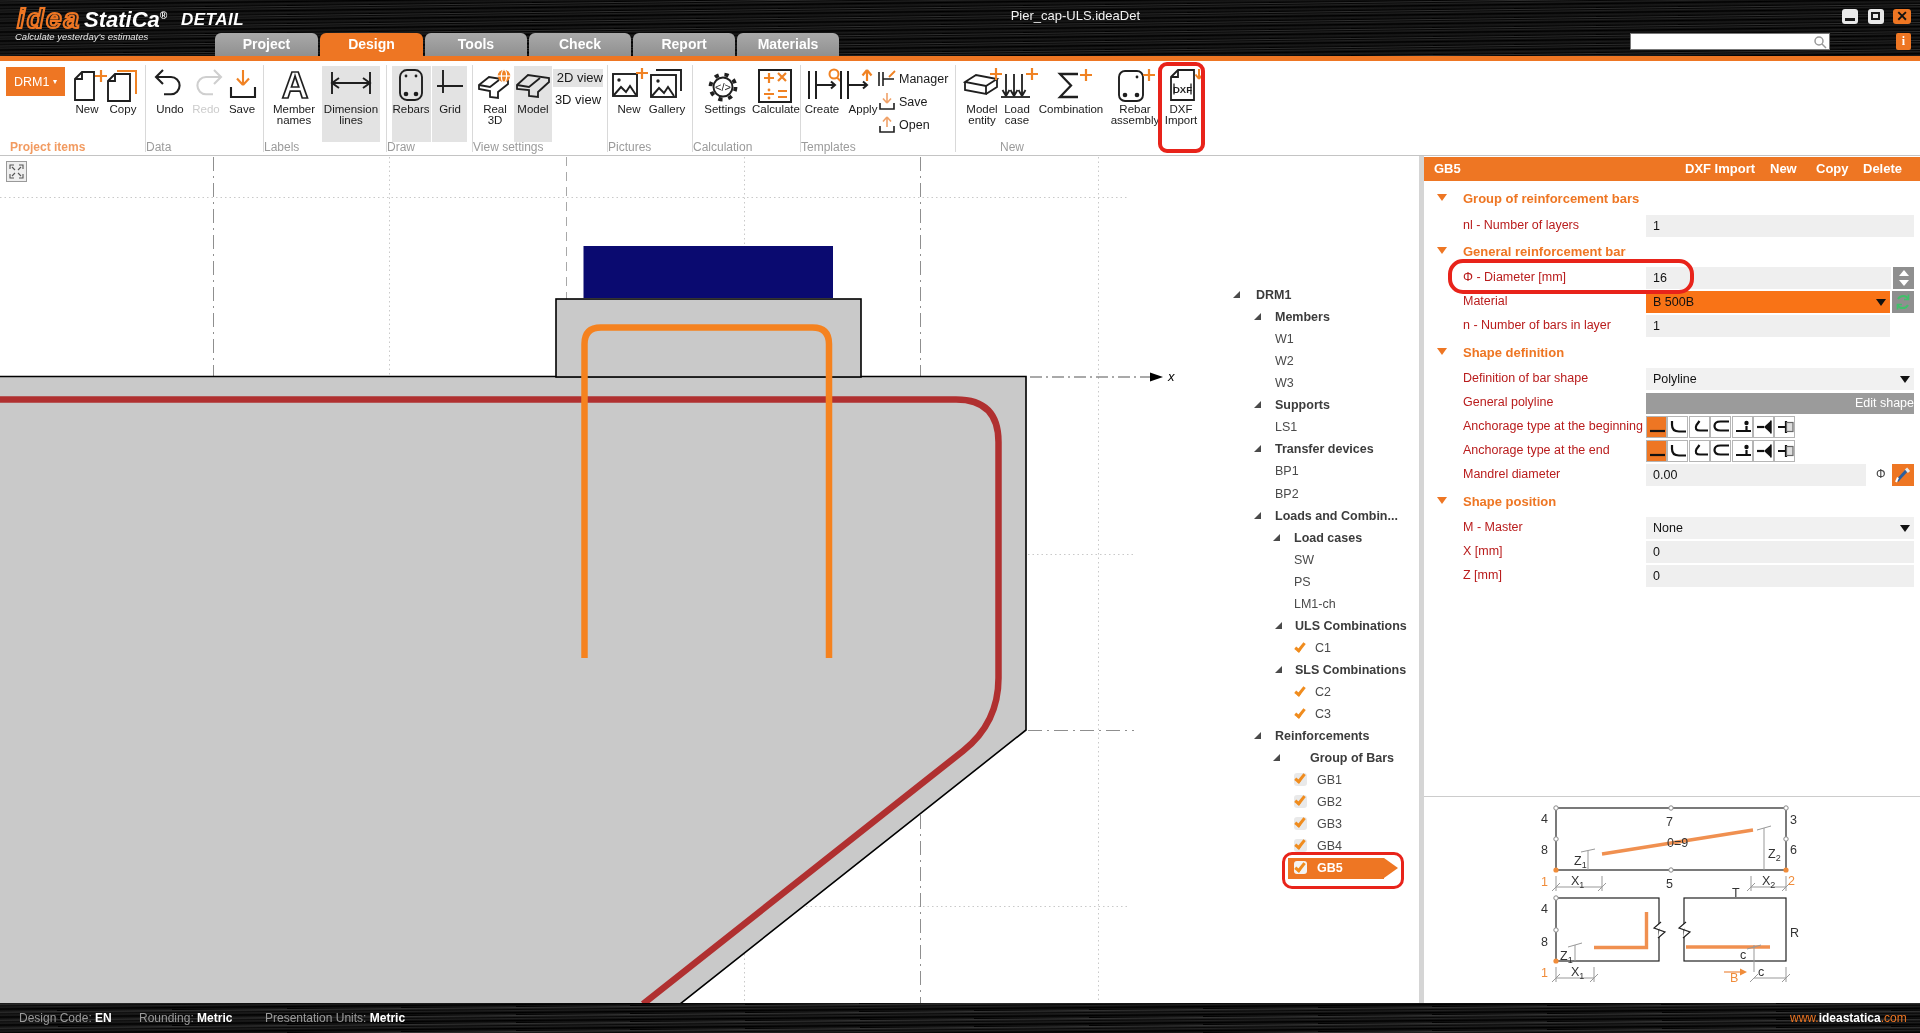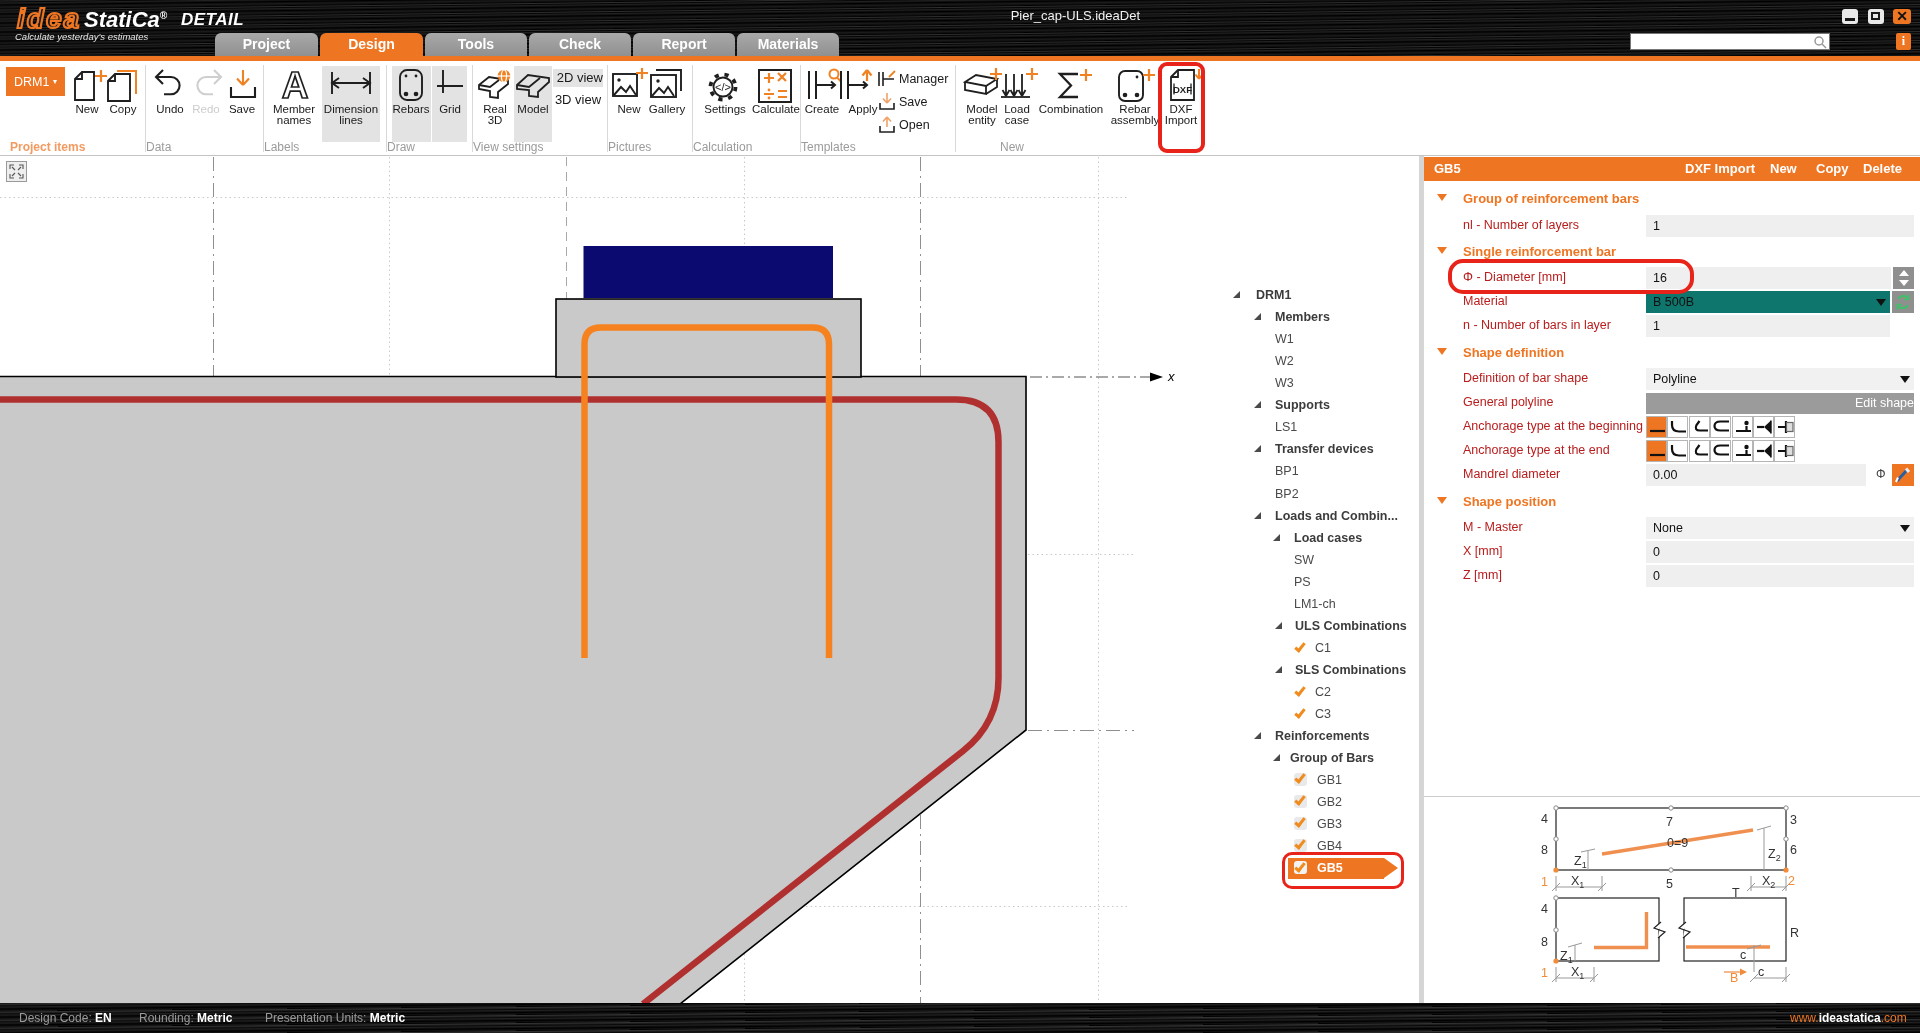--- a/index.html
+++ b/index.html
@@ -396,21 +396,21 @@
 <div class="trow" style="left:0;top:418.0px">
       <div class="ck" style="left:67px;top:4px"></div>
       <div class="abs" style="left:85px;top:0">C3</div>
     </div>
 <div class="trow" style="left:0;top:440.0px">
       <div class="tri" style="left:24px;top:7px"></div>
       <div class="abs" style="left:45px;top:0"><b>Reinforcements</b></div>
     </div>
 <div class="trow" style="left:0;top:462.0px">
       <div class="tri" style="left:43px;top:7px"></div>
-      <div class="abs" style="left:60px;top:0"><b>Group of Bars</b></div>
+      <div class="abs" style="left:80px;top:0"><b>Group of Bars</b></div>
     </div>
 <div class="trow" style="left:0;top:484.1px">
       <div class="cbx" style="left:64px;top:4px"></div>
       <div class="ck" style="left:67px;top:3px"></div>
       <div class="abs" style="left:87px;top:0">GB1</div>
     </div>
 <div class="trow" style="left:0;top:506.2px">
       <div class="cbx" style="left:64px;top:4px"></div>
       <div class="ck" style="left:67px;top:3px"></div>
       <div class="abs" style="left:87px;top:0">GB2</div>
@@ -439,29 +439,29 @@
  <span class="abs" style="left:261px;top:0;line-height:24px">DXF Import</span>
  <span class="abs" style="left:346px;top:0;line-height:24px">New</span>
  <span class="abs" style="left:392px;top:0;line-height:24px">Copy</span>
  <span class="abs" style="left:439px;top:0;line-height:24px">Delete</span>
 </div>
 <div class="sectri" style="top:38px"></div>
     <div class="sech" style="top:35px">Group of reinforcement bars</div>
 <div class="plbl" style="top:62px">nl - Number of layers</div>
 <div class="pfld" style="top:59px;width:268px">1</div>
 <div class="sectri" style="top:91px"></div>
-    <div class="sech" style="top:88px">Single reinforcement bar</div>
+    <div class="sech" style="top:88px">General reinforcement bar</div>
 <div class="plbl" style="top:114px">Φ - Diameter [mm]</div>
 <div class="pfld" style="top:111px;width:245px">16</div>
 <div class="abs" style="left:469px;top:111px;width:21px;height:22px;background:#8f8f8f">
  <div class="abs" style="left:5.5px;top:3px;width:0;height:0;border-left:5px solid transparent;border-right:5px solid transparent;border-bottom:6px solid #fff"></div>
  <div class="abs" style="left:5.5px;top:13px;width:0;height:0;border-left:5px solid transparent;border-right:5px solid transparent;border-top:6px solid #fff"></div>
 </div>
 <div class="plbl" style="top:138px">Material</div>
-<div class="pfld" style="top:135px;width:244px;background:#0f766e">B 500B</div>
+<div class="pfld" style="top:135px;width:244px;background:#f97316">B 500B</div>
 <div class="abs" style="left:452px;top:143px;width:0;height:0;border-left:5px solid transparent;border-right:5px solid transparent;border-top:7px solid #111"></div>
 <div class="abs" style="left:468px;top:135px;width:22px;height:22px;background:#8f8f8f">
  <svg width="22" height="22" viewBox="0 0 22 22" fill="none" stroke="#41c06a" stroke-width="2">
   <path d="M6,8 A6,6 0 0 1 16.5,8"></path>
         <path d="M16,14 A6,6 0 0 1 5.5,14"></path>
   <path d="M16.5,3.5 V8.5 H12" stroke-width="1.6"></path>
         <path d="M5.5,18.5 V13.5 H10" stroke-width="1.6"></path>
  </svg>
 </div>
 <div class="plbl" style="top:162px">n - Number of bars in layer</div>

